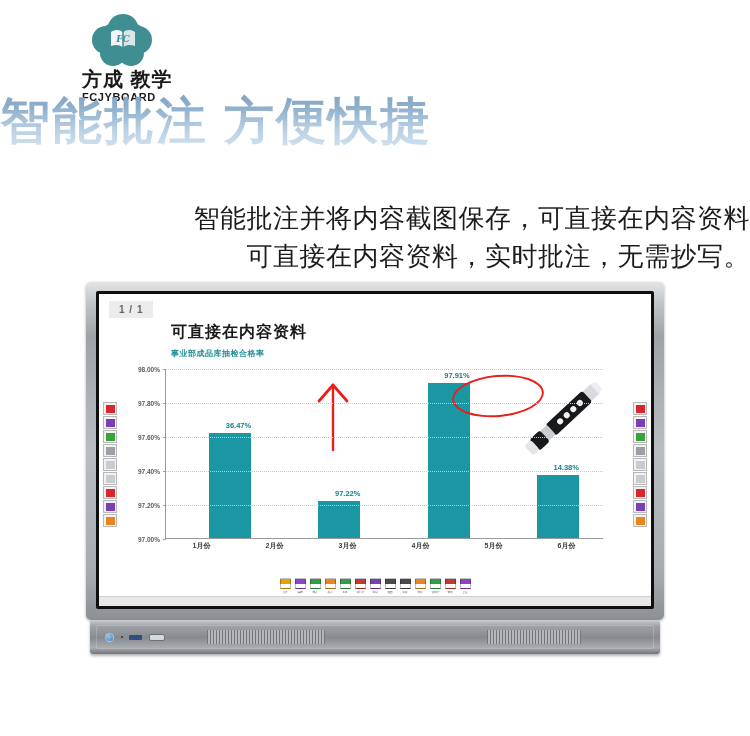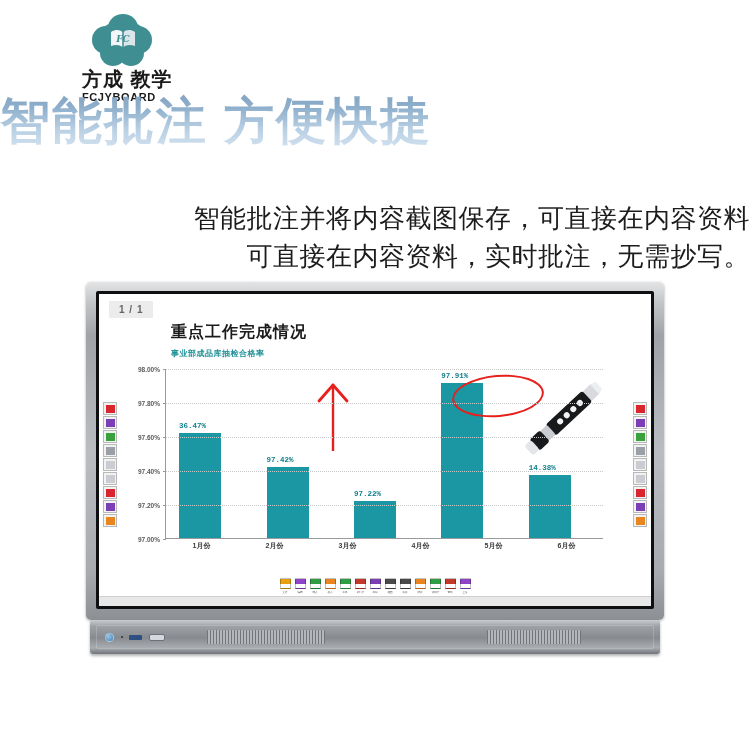--- a/index.html
+++ b/index.html
@@ -86,21 +86,21 @@
   .ylabels { position: absolute; left: 0; top: 0; width: 40px; height: 170px; }
   .ylab { position: absolute; right: 3px; font-size: 6.5px; color: #5a5a5a;
           transform: translateY(-50%); font-weight: bold; }
   .grid-box { position: absolute; left: 42px; top: 0; right: 0; height: 170px;
               border-left: 1px solid #9a9a9a; border-bottom: 1px solid #9a9a9a; }
   .gridline { position: absolute; left: 0; right: 0; border-top: 1px dotted #c9c9c9; }
   .tickmark { position: absolute; left: -3px; width: 3px; border-top: 1px solid #9a9a9a; }
   .bars { position: absolute; left: 0; right: 0; bottom: 0; top: 0; display: flex;
           justify-content: space-around; align-items: flex-end; }
   .bar-col { position: relative; width: 14%; height: 100%; display: flex;
-             flex-direction: column; justify-content: flex-end; align-items: flex-start; font-family: Liberation Mono, monospace; }
+             flex-direction: column; justify-content: flex-end; align-items: flex-end; }
   .bar { width: 42px; background: #1a97a3; }
   .bar-label { position: absolute; font-size: 7.5px; font-weight: bold; color: #0e7f8b;
                white-space: nowrap; }
   .xlabels { position: absolute; left: 42px; right: 0; top: 172px; display: flex;
              justify-content: space-around; }
   .xlab { width: 14%; text-align: center; font-size: 7px; color: #3a3a3a; font-weight: bold; }
 
   .annot-ellipse { position: absolute; left: 286px; top: 6px; width: 92px; height: 42px;
                    border: 2.5px solid #e8201c; border-radius: 50%;
                    transform: rotate(-5deg); pointer-events: none; }
@@ -234,41 +234,37 @@
               </div>
               <div class="tool-btn">
                 <i style="background: rgb(122, 63, 181);"></i>
               </div>
               <div class="tool-btn">
                 <i style="background: rgb(232, 133, 31);"></i>
               </div>
             </div>
 
           <div class="chart-area">
-            <div class="chart-title">重点工作完成情况</div>
+            <div class="chart-title">可直接在内容资料</div>
             <div class="chart-sub">事业部成品库抽检合格率</div>
 
             <div class="plot">
               <div class="ylabels">
                   <div class="ylab" style="top: 0px;">98.00%</div>
                   <div class="ylab" style="top: 34px;">97.80%</div>
                   <div class="ylab" style="top: 68px;">97.60%</div>
                   <div class="ylab" style="top: 102px;">97.40%</div>
                   <div class="ylab" style="top: 136px;">97.20%</div>
                   <div class="ylab" style="top: 170px;">97.00%</div>
                 </div>
               <div class="grid-box">
                 <div class="bars">
                     <div class="bar-col">
                       <div class="bar-label" style="bottom: 108.4px; color: rgb(14, 127, 139);">36.47%</div>
                       <div class="bar" style="height: 105.4px; background: rgb(26, 151, 163);"></div>
-                    </div>
-                    <div class="bar-col">
-                      <div class="bar-label" style="bottom: 74.4px; color: rgb(14, 127, 139);">97.42%</div>
-                      <div class="bar" style="height: 71.4px; background: rgb(26, 151, 163);"></div>
                     </div>
                     <div class="bar-col">
                       <div class="bar-label" style="bottom: 40.4px; color: rgb(14, 127, 139); margin-top: 8px;">97.22%</div>
                       <div class="bar" style="height: 37.4px; background: rgb(26, 151, 163);"></div>
                     </div>
                     <div class="bar-col">
                       <div class="bar-label" style="bottom: 157.7px; color: rgb(14, 127, 139);">97.91%</div>
                       <div class="bar" style="height: 154.7px; background: rgb(26, 151, 163);"></div>
                     </div>
                     <div class="bar-col">

